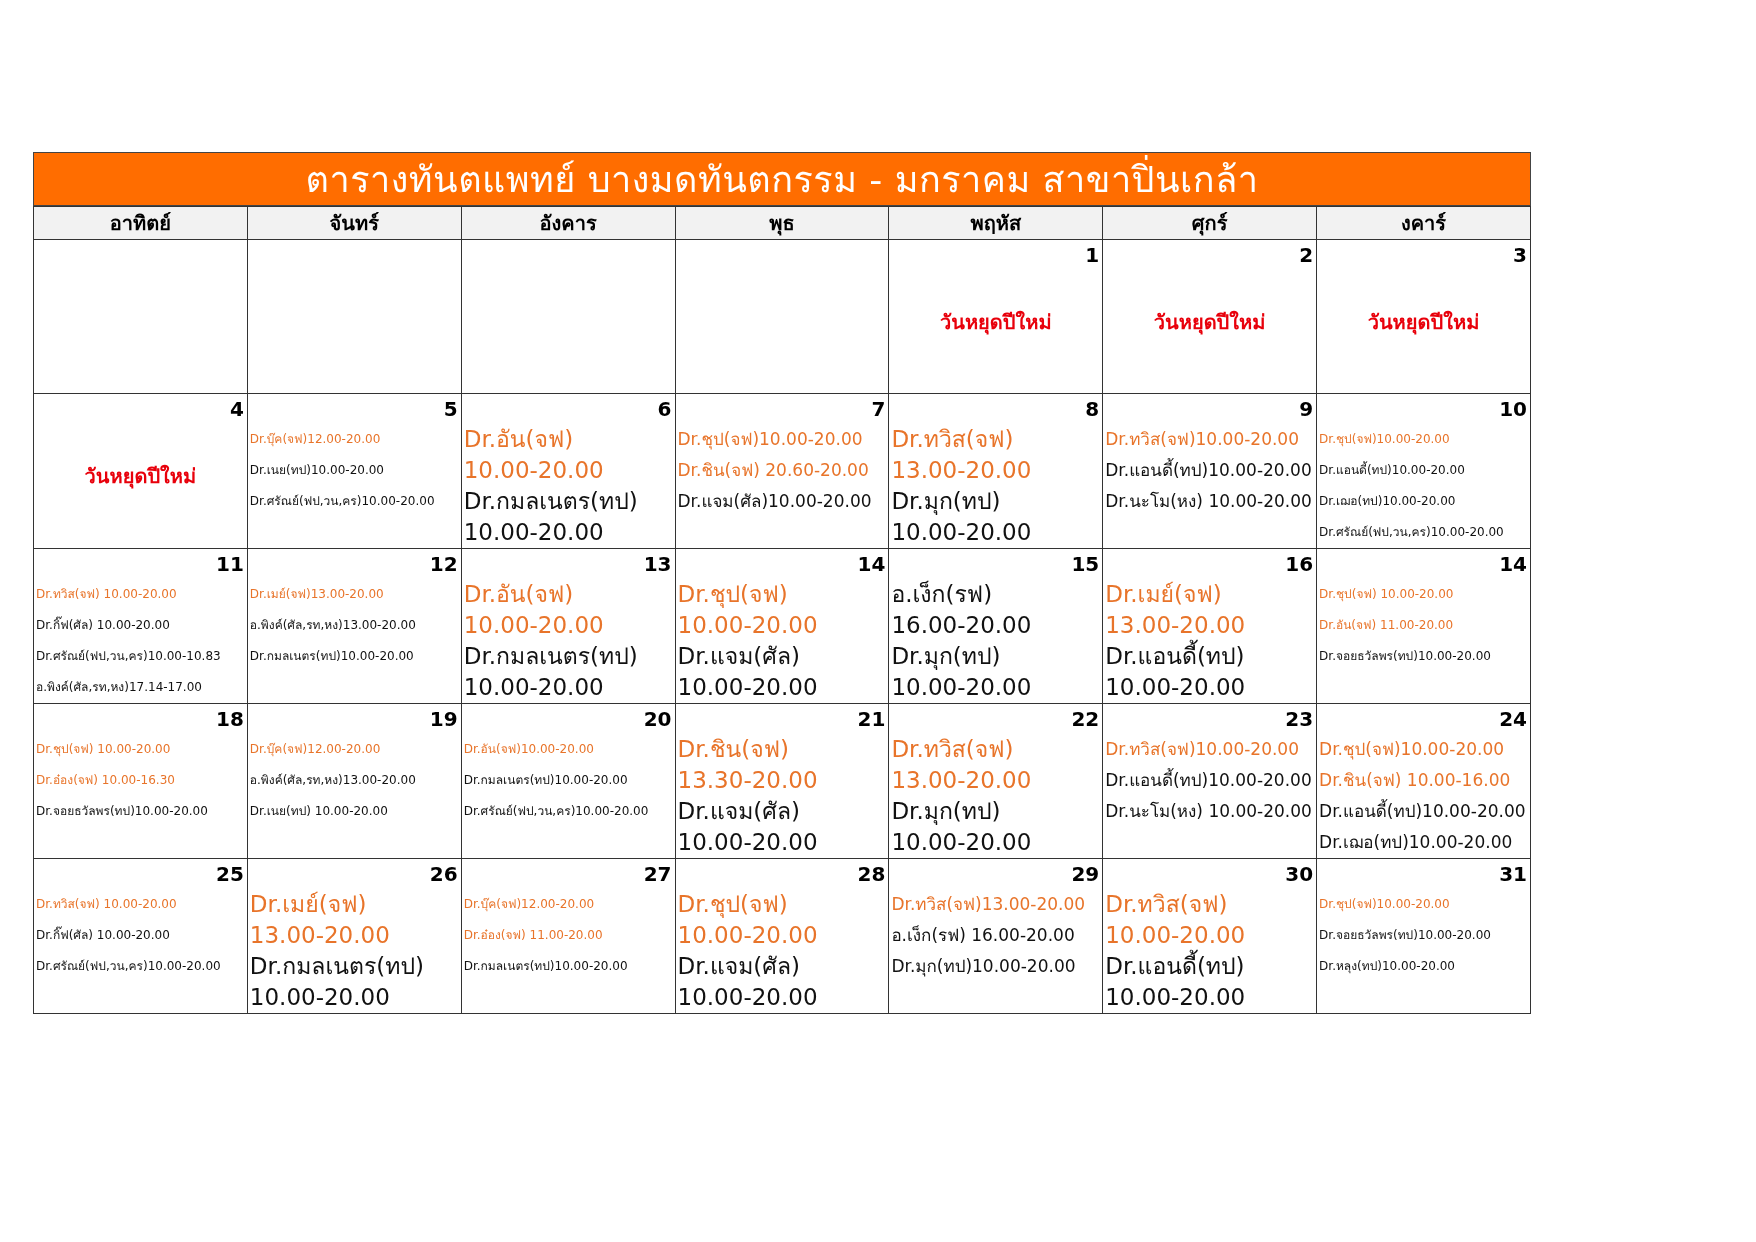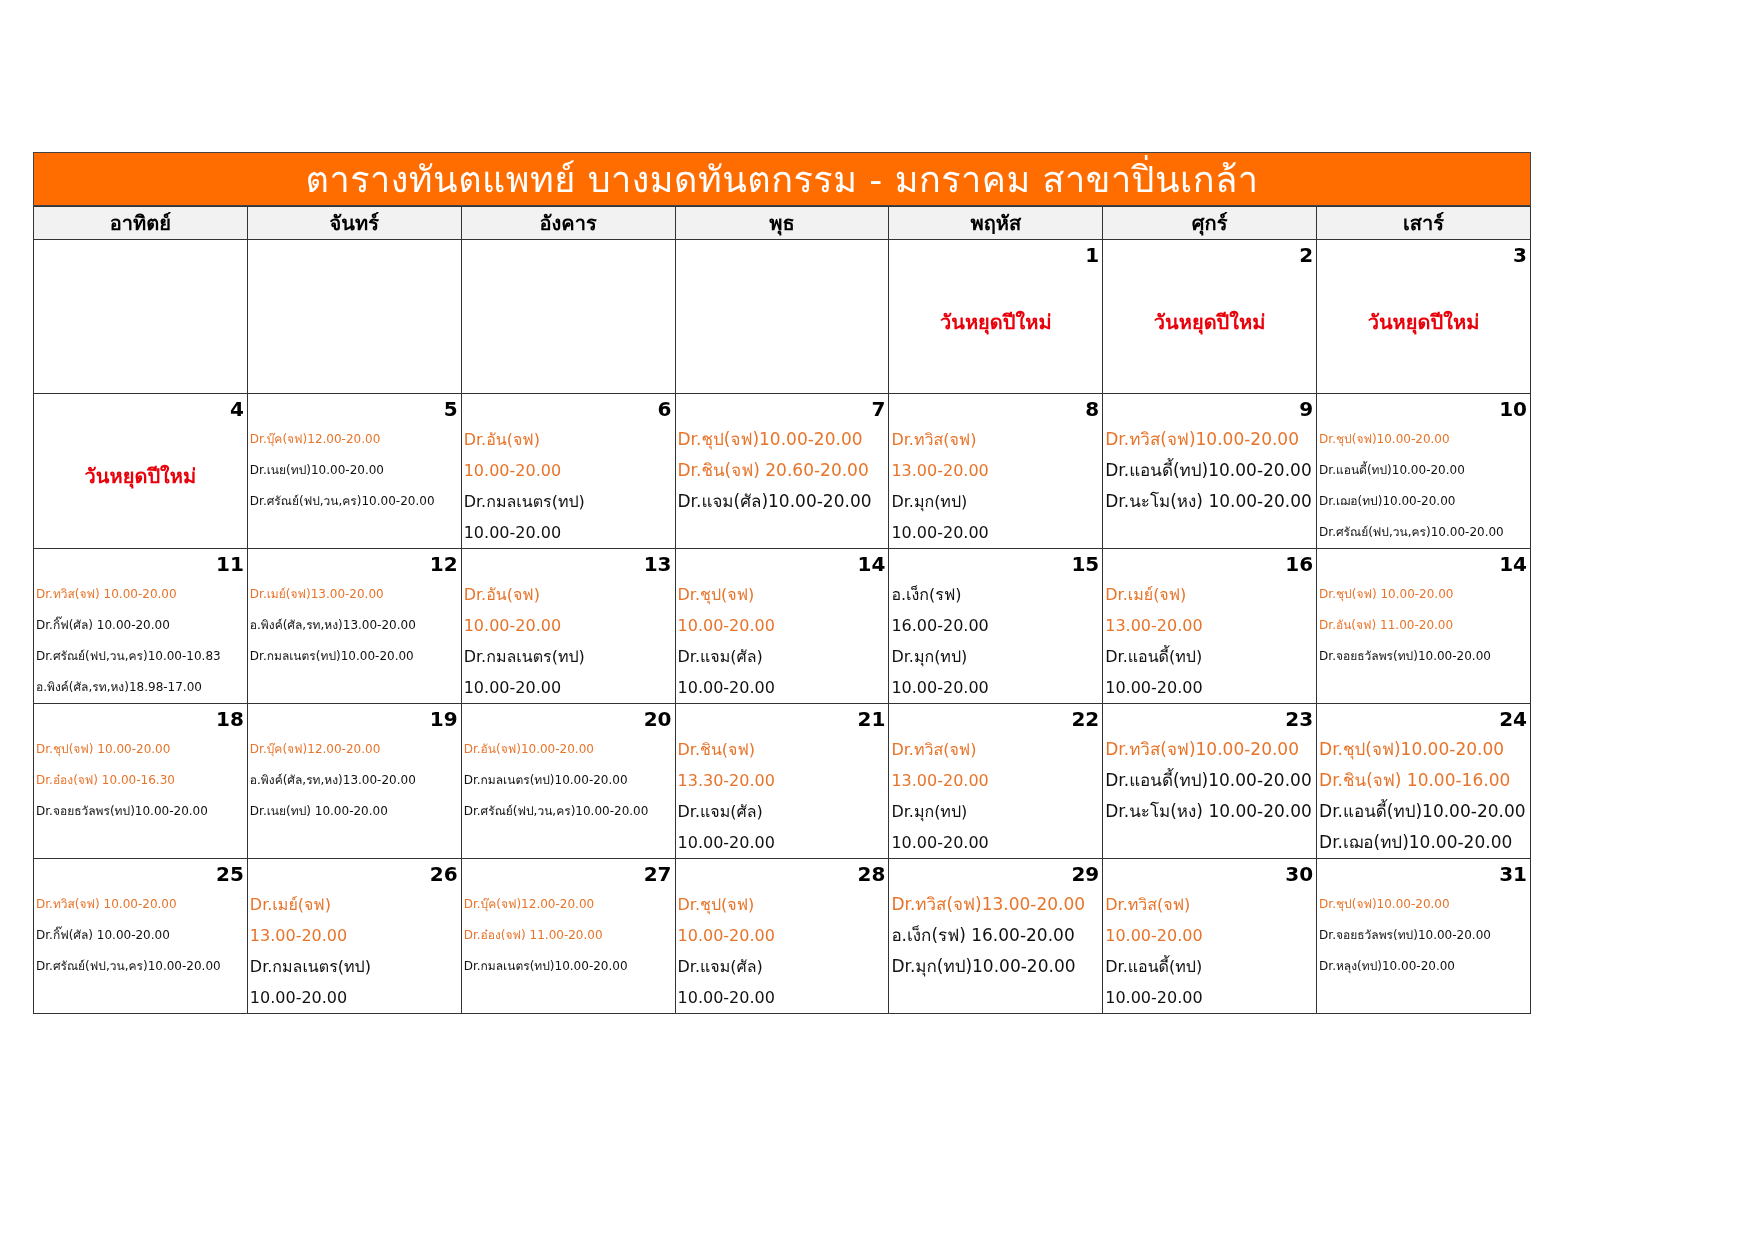--- a/index.html
+++ b/index.html
@@ -20,39 +20,39 @@
     position: relative; overflow: hidden;
   }
   tr.week1 td { height: 153px; }
   tr.week td { height: 154px; }
   .daynum { text-align: right; font-weight: bold; font-size: 20px; color: #000; line-height: 30px; height: 30px; padding-right: 1px; }
   .holiday { color: #e8000b; font-weight: bold; font-size: 20px; text-align: center; margin-top: 36px; }
   .entries { display: block; }
   .e { white-space: nowrap; }
   .s { font-size: 12px; line-height: 31px; }
   .m { font-size: 17px; line-height: 31px; }
-  .l { font-size: 16px; line-height: 31px; }
+  .l { font-size: 23px; line-height: 31px; }
   .orange { color: #e8742a; }
   .black { color: #111; }
 </style>
 </head>
 <body>
 
 <div class="sheet">
   <div class="title-bar">ตารางทันตแพทย์ บางมดทันตกรรม - มกราคม สาขาปิ่นเกล้า</div>
   <table class="cal">
     <thead>
       <tr>
         <th>อาทิตย์</th>
         <th>จันทร์</th>
         <th>อังคาร</th>
         <th>พุธ</th>
         <th>พฤหัส</th>
         <th>ศุกร์</th>
-        <th>เสาร์</th>
+        <th>งคาร์</th>
       </tr>
     </thead>
     <tbody id="cal-body">
         <tr class="week1">
           <td>
             <div class="daynum"></div>
             <div class="entries"></div>
           </td>
           <td>
             <div class="daynum"></div>
@@ -140,21 +140,21 @@
             </div>
           </td>
         </tr>
         <tr class="week">
           <td>
             <div class="daynum">11</div>
             <div class="entries">
               <div class="e s orange">Dr.ทวิส(จฟ) 10.00-20.00</div>
               <div class="e s black">Dr.กิ๊ฟ(ศัล) 10.00-20.00</div>
               <div class="e s black">Dr.ศรัณย์(ฟป,วน,คร)10.00-10.83</div>
-              <div class="e s black">อ.พิงค์(ศัล,รท,หง)18.98-17.00</div>
+              <div class="e s black">อ.พิงค์(ศัล,รท,หง)17.14-17.00</div>
             </div>
           </td>
           <td>
             <div class="daynum">12</div>
             <div class="entries">
               <div class="e s orange">Dr.เมย์(จฟ)13.00-20.00</div>
               <div class="e s black">อ.พิงค์(ศัล,รท,หง)13.00-20.00</div>
               <div class="e s black">Dr.กมลเนตร(ทป)10.00-20.00</div>
             </div>
           </td>

